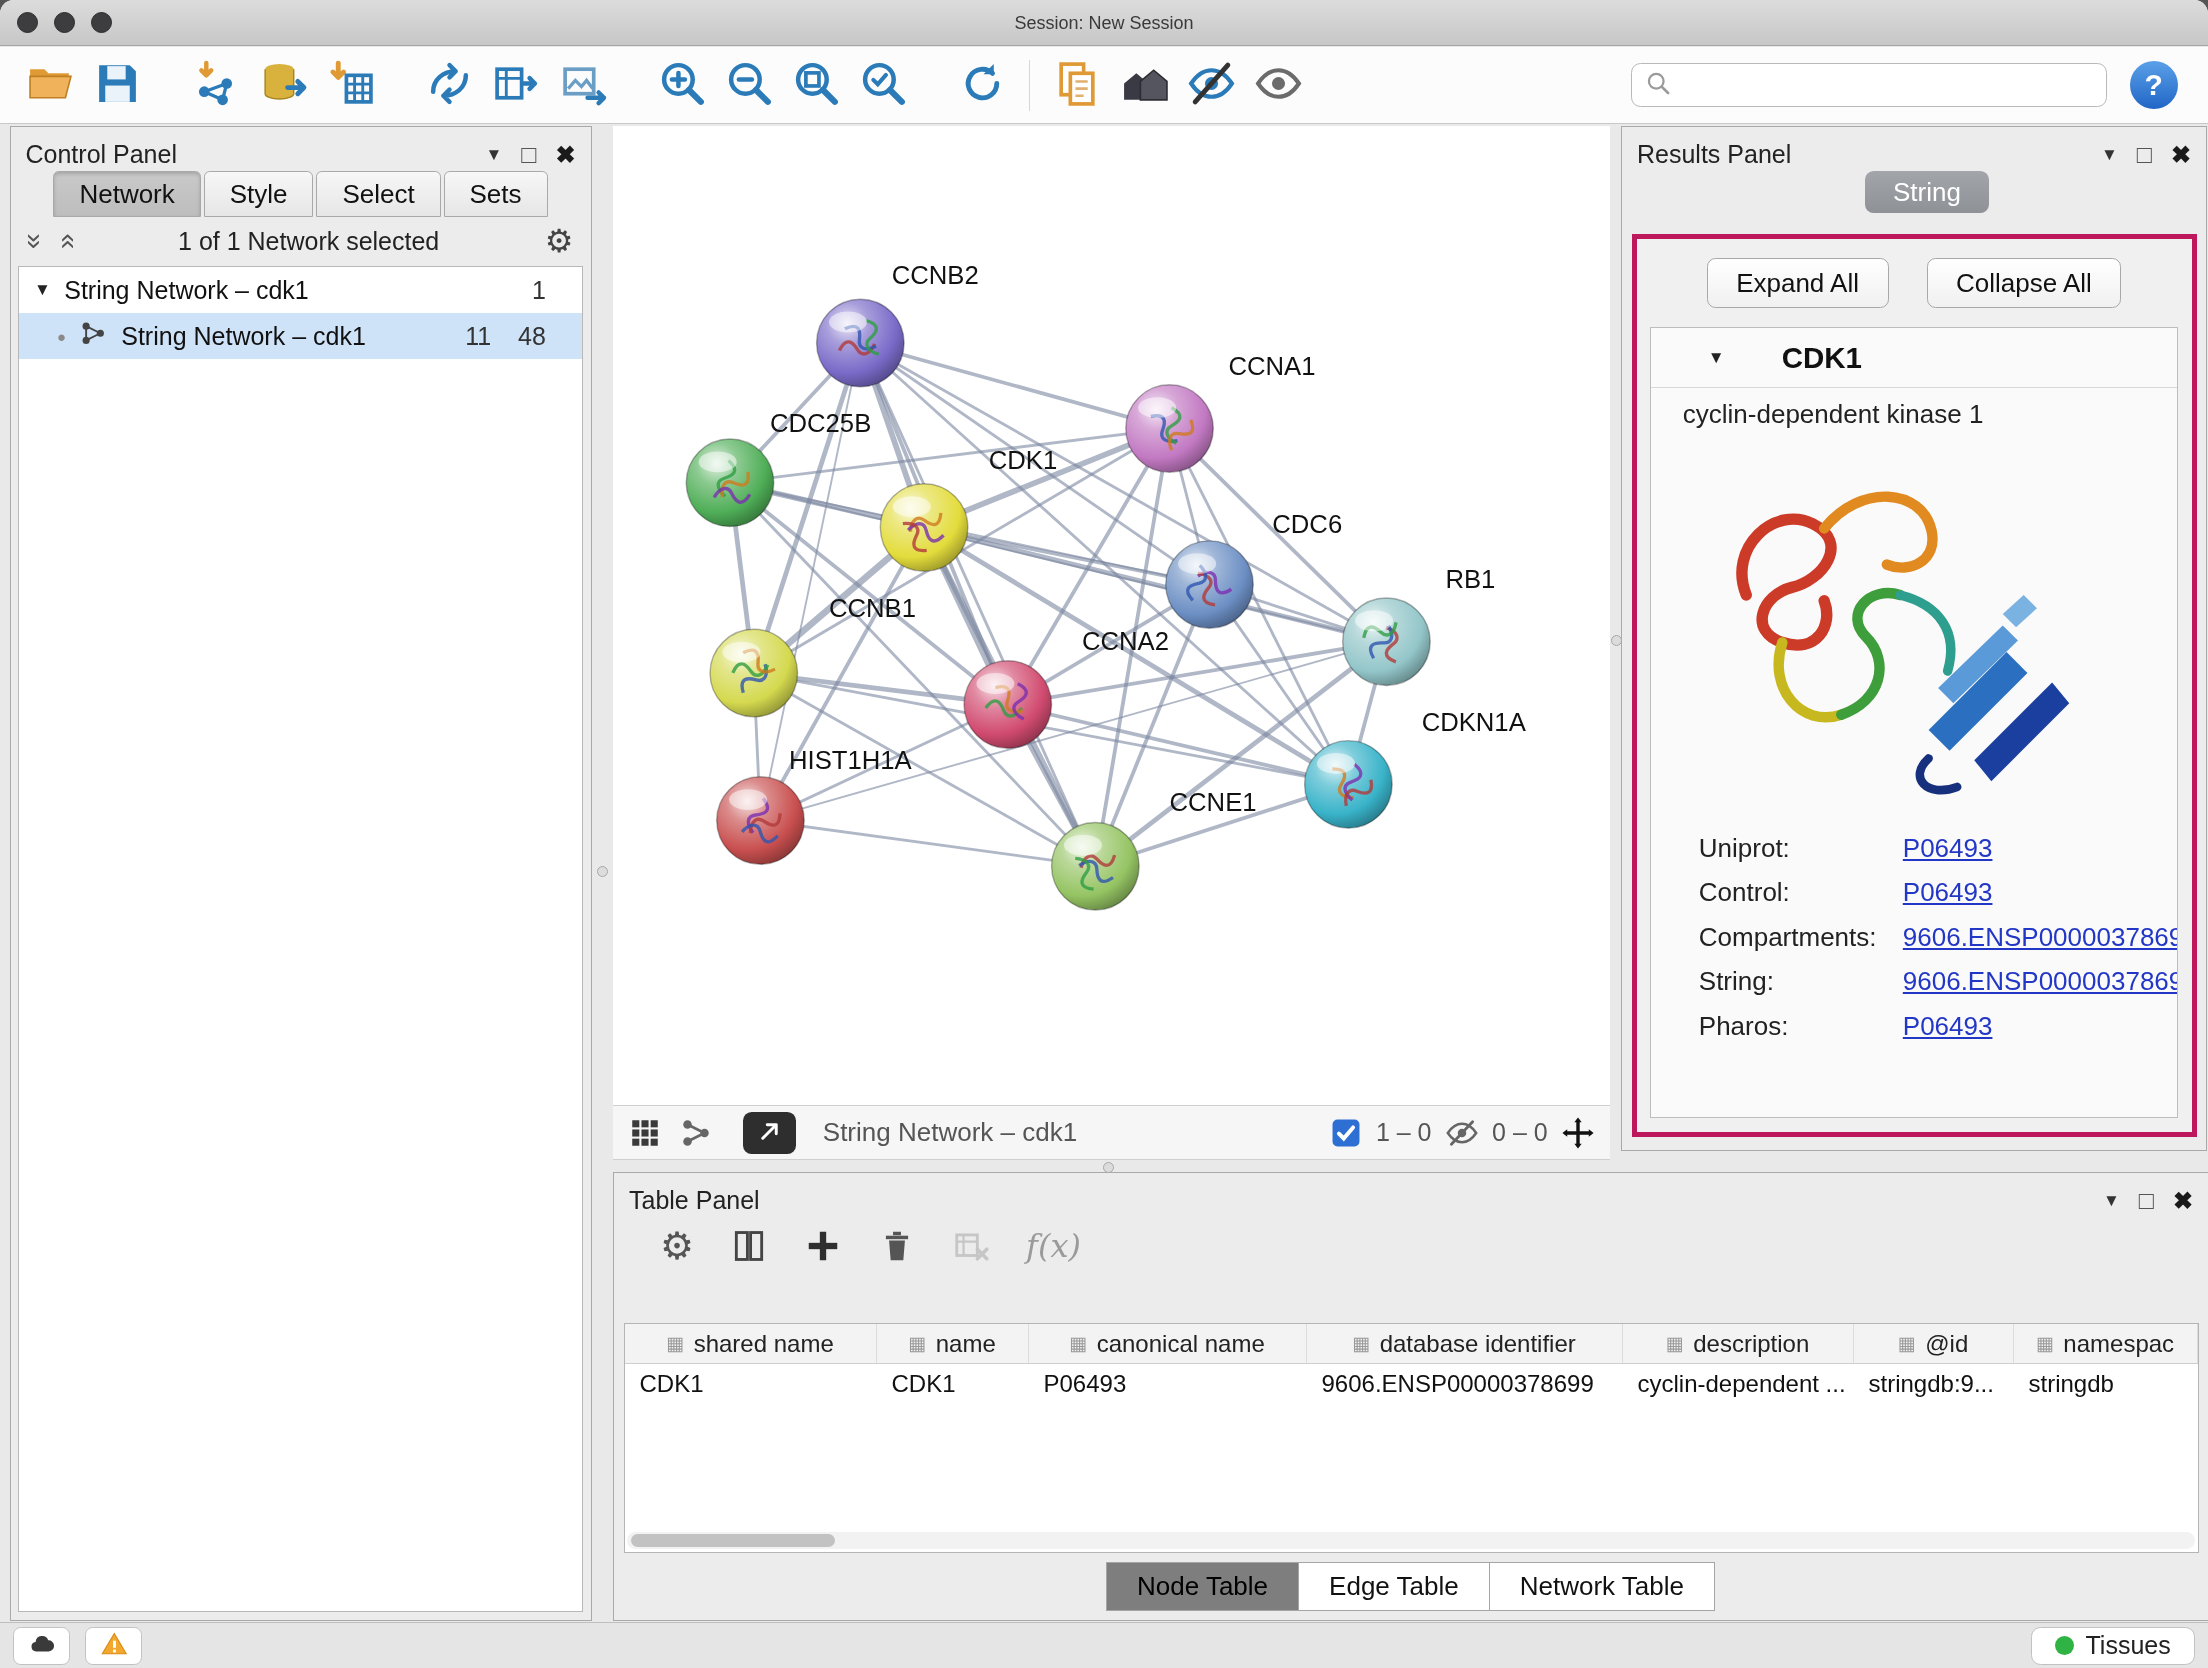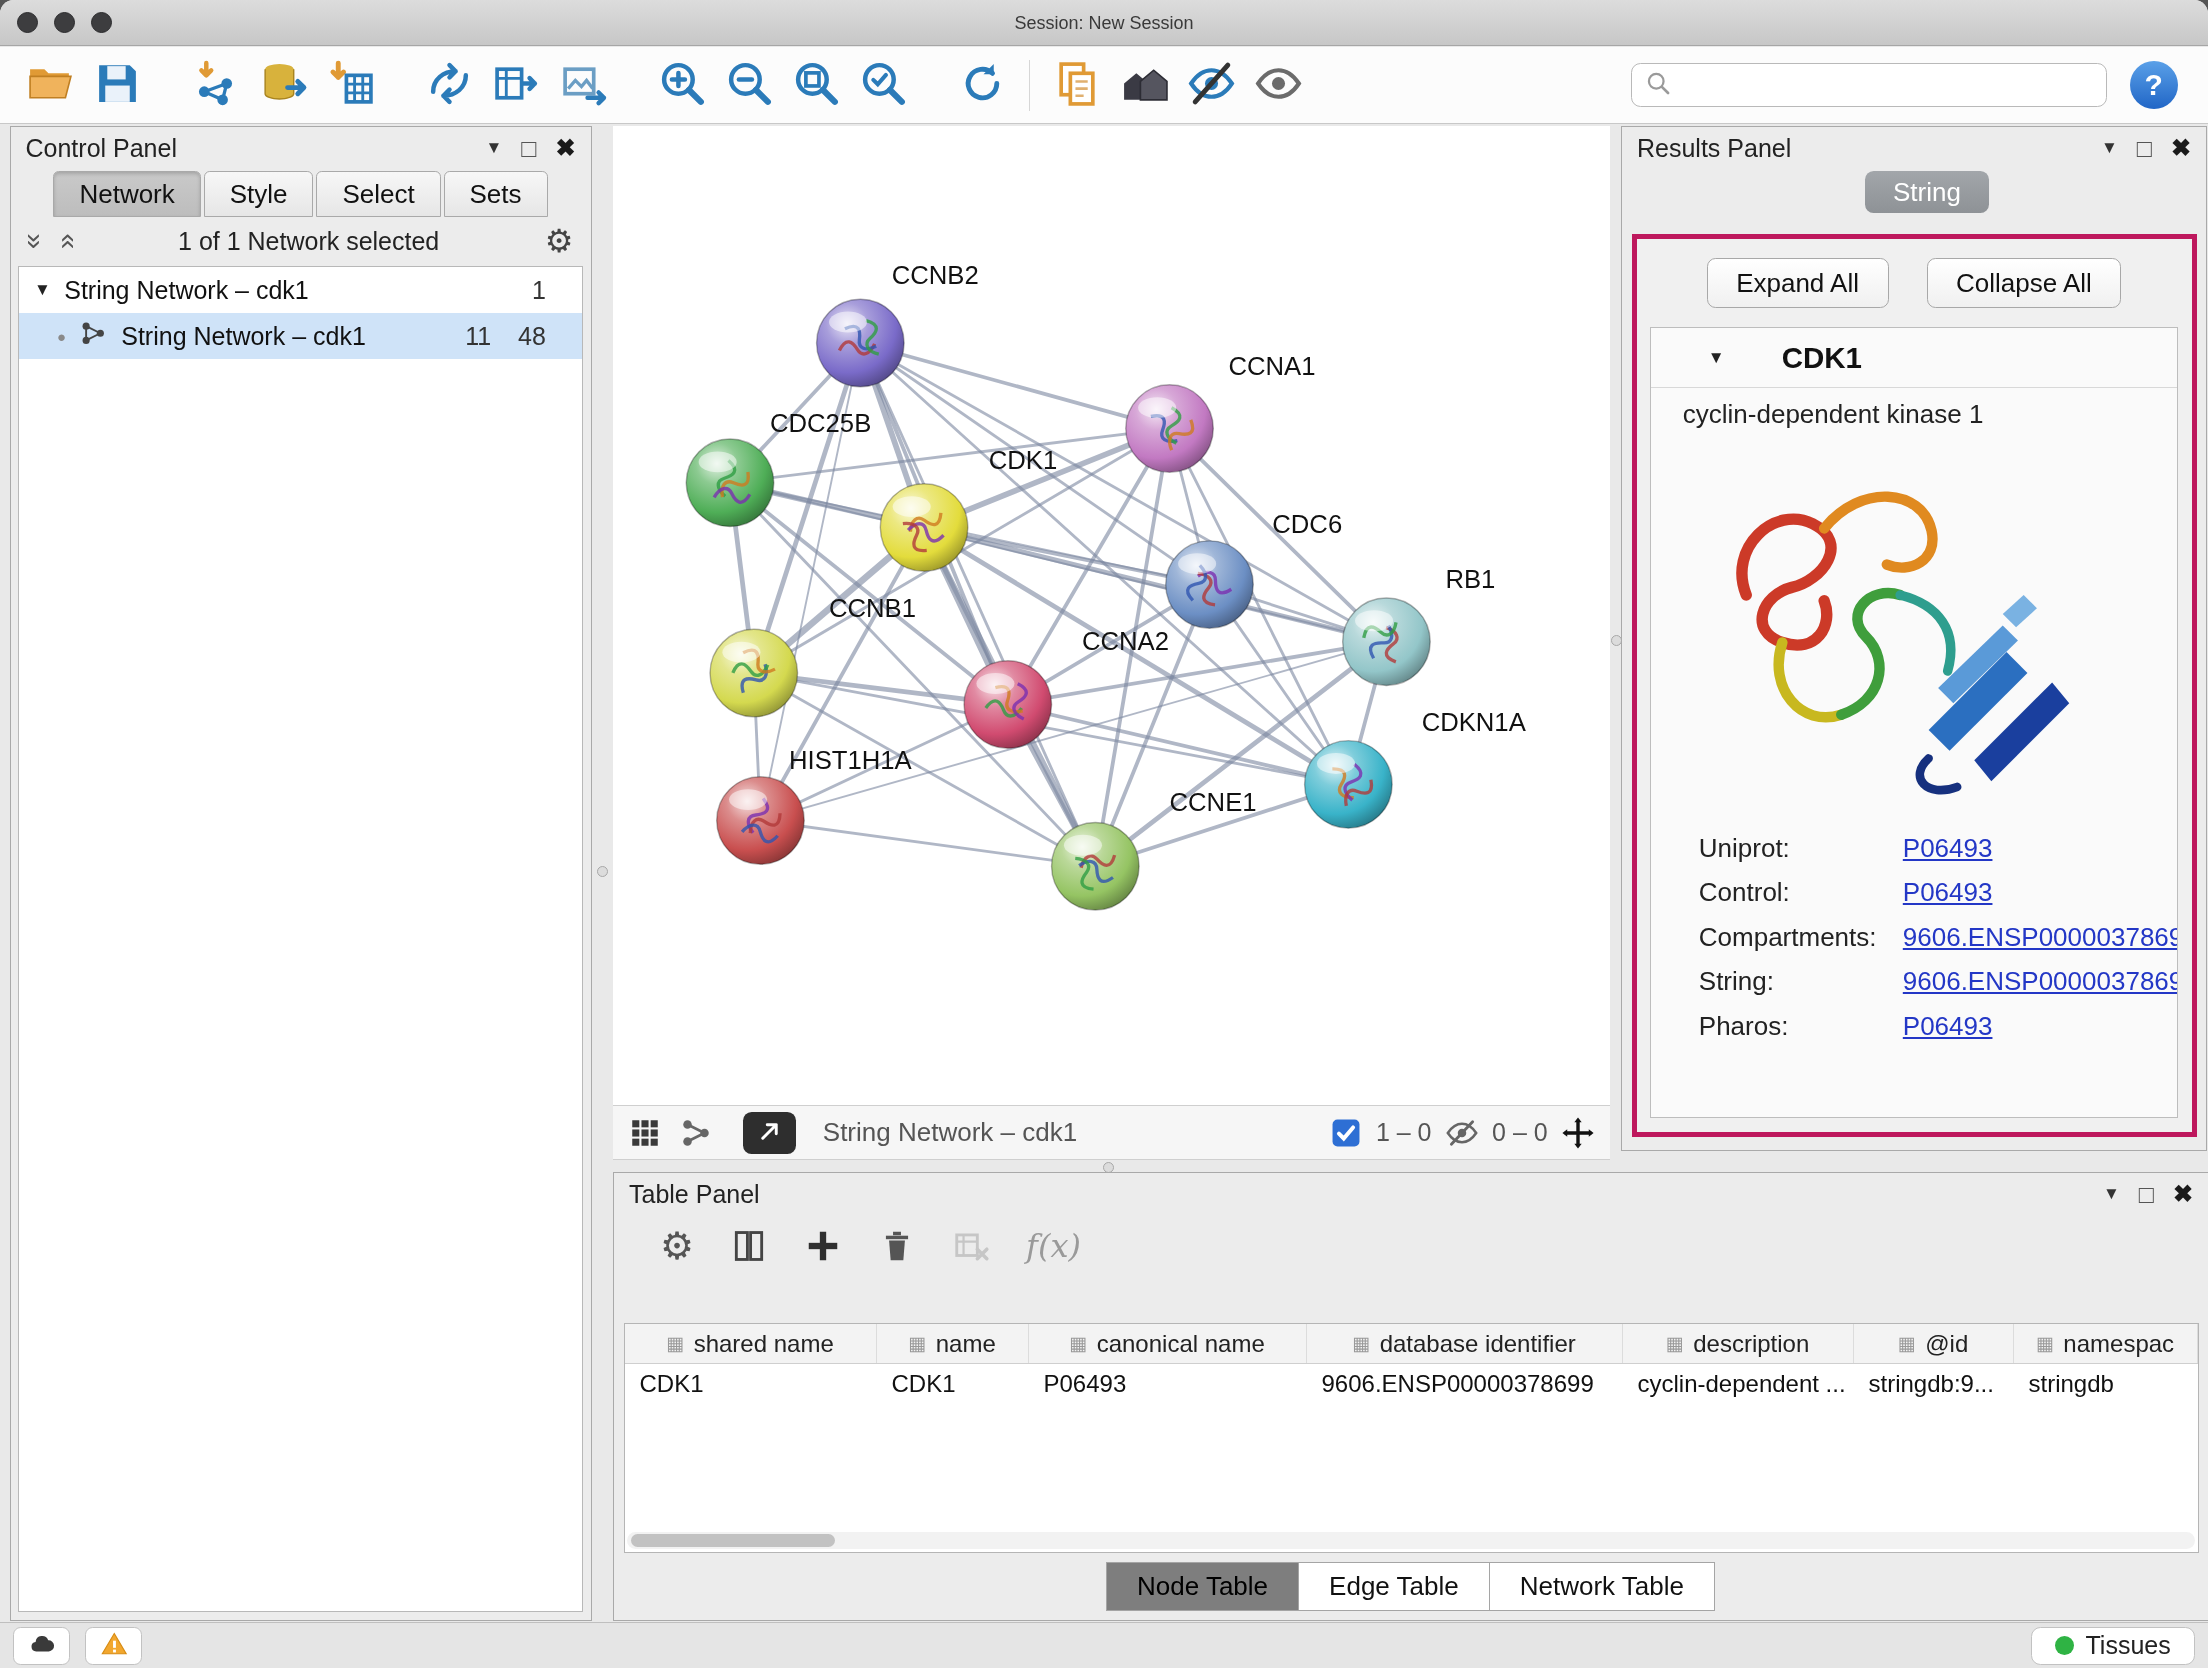--- a/index.html
+++ b/index.html
@@ -18,21 +18,21 @@
   .tbtn svg { width:49px; height:49px; }
   .tgap { width:32px; flex:0 0 auto; }
   .vsep { width:1px; height:51px; background:#d6d6d6; margin:0 13.3px; flex:0 0 auto; }
   .searchbox { margin-left:auto; width:476px; height:44px; background:#fff; border:1px solid #b9b9b9; border-radius:9.5px; display:flex; align-items:center; padding:0 13.3px; gap:9.5px; flex:0 0 auto; }
   .searchbox svg { width:27px; height:27px; }
   .searchbox input { border:none; outline:none; flex:1; font-size:25px; font-family:"Liberation Sans",sans-serif; background:transparent; }
   .helpbtn { width:48px; height:48px; border-radius:50%; background:linear-gradient(#5aa0e8,#2166c6); color:#fff; font-size:30px; font-weight:bold; display:flex; align-items:center; justify-content:center; margin:0 13.3px 0 23px; flex:0 0 auto; }
 
   
   .panel { position:absolute; background:#ececec; border:1px solid #a9a9a9; }
-  .panel-header { height:42px; display:flex; align-items:center; padding:0 15px; font-size:25px; color:#222; }
+  .panel-header { height:42px; display:flex; align-items:flex-end; padding:0 15px; font-size:25px; color:#222; }
   .ph-title { flex:0 0 auto; }
   .ph-spacer { flex:1; }
   .ph-icons { display:flex; gap:19px; align-items:center; color:#333; }
   .ph-chev { font-size:17px; }
   .ph-max { font-size:25px; color:#555; }
   .ph-close { font-size:24px; font-weight:bold; color:#1a1a1a; }
 
   
   .control-panel { left:9.5px; top:126px; width:582px; height:1495px; }
   .cp-tabs { display:flex; justify-content:center; gap:2.9px; padding-top:1.9px; }

